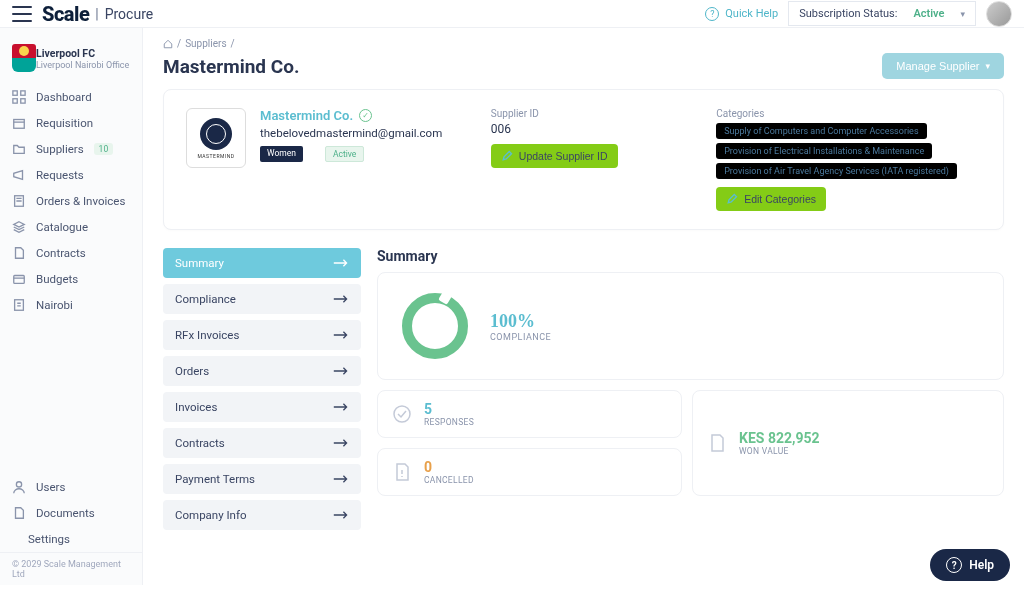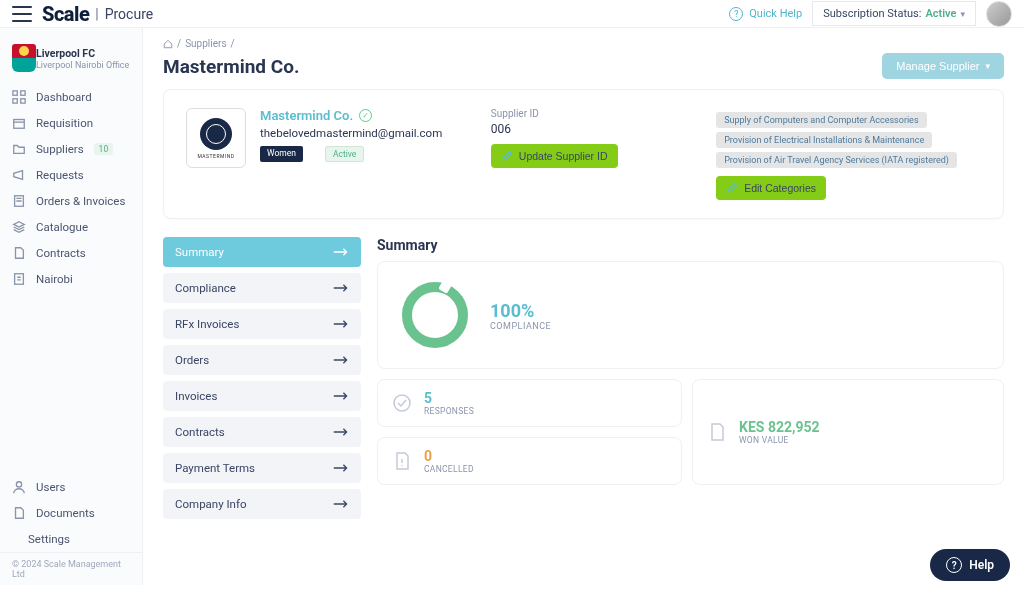--- a/index.html
+++ b/index.html
@@ -22,21 +22,21 @@
     border-bottom: 1px solid #eef0f4;
   }
   .hamburger { width: 20px; height: 16px; display:flex; flex-direction:column; justify-content:space-between; cursor:pointer; margin-right:10px;}
   .hamburger span { display:block; height:2px; background:#2a3550; border-radius:1px;}
   .logo-text { font-weight:800; font-size:20px; color:#0d1f3a; letter-spacing:-0.5px;}
   .logo-sep { color:#6b7690; margin:0 6px; font-size:14px;}
   .logo-sub { color:#3a4563; font-size:14px;}
   .topbar-spacer { flex:1; }
   .quick-start { display:flex; align-items:center; gap:6px; color:#4fb6c9; font-size:11px; margin-right:10px; cursor:pointer;}
   .qs-icon { width:14px; height:14px; border:1.5px solid #4fb6c9; border-radius:50%; display:flex; align-items:center; justify-content:center; font-size:9px;}
-  .sub-status { border:1px solid #e4e8ef; border-radius:0; padding:5px 10px; font-size:11px; display:flex; align-items:center; gap:4px; color:#3a4563; margin-right:10px; cursor:pointer;}
+  .sub-status { border:1px solid #e4e8ef; border-radius:0; padding:5px 10px; font-size:11px; display:flex; align-items:center; gap:16px; color:#3a4563; margin-right:10px; cursor:pointer;}
   .sub-status .active { color:#4db089; font-weight:600;}
   .sub-status .chev { font-size:9px; color:#8a94ab;}
   .avatar { width:26px; height:26px; border-radius:50%; background:linear-gradient(135deg,#ccc,#999); border:1px solid #ddd;}
 
   .main { display:flex; height:557px; }
 
   
   .sidebar {
     width: 143px;
     background:#fafbfc;
@@ -85,38 +85,38 @@
   .tags-row { display:flex; gap:22px; margin-top:6px;}
   .tag-dark { background:#1a2847; color:#fff; font-size:8.5px; padding:2px 7px; border-radius:2px;}
   .tag-green { background:#e8f5ed; color:#4db089; font-size:8.5px; padding:2px 7px; border-radius:2px; border:1px solid #cde8d9;}
   .ic-mid { flex:0.7;}
   .ic-label { font-size:10px; color:#8a94ab; margin-bottom:3px;}
   .ic-value { font-size:12px; color:#2a3550; margin-bottom:8px;}
   .update-btn { background:#84cc16; border:none; border-radius:4px; padding:6px 10px; font-size:10.5px; color:#3a4563; display:flex; align-items:center; gap:6px; cursor:pointer;}
   .update-btn svg { width:12px; height:12px; stroke:#5bbdd0; fill:none; stroke-width:1.8;}
   .ic-right { flex:1;}
   .cat-list { display:flex; flex-direction:column; gap:4px; margin-top:4px; margin-bottom:8px;}
-  .cat-item { background:#e5e5e5; color:#4c7a9e; font-size:9px; padding:3px 8px; border-radius:3px; width:fit-content;}
+  .cat-item { background:#000000; color:#4c7a9e; font-size:9px; padding:3px 8px; border-radius:3px; width:fit-content;}
 
   
   .lower { display:flex; gap:16px;}
   .tab-col { width:198px; display:flex; flex-direction:column; gap:6px;}
   .tab-item { background:#f2f4f7; border-radius:4px; padding:8px 12px; font-size:11.5px; color:#3a4563; display:flex; align-items:center; justify-content:space-between; cursor:pointer;}
   .tab-item.active { background:#6ecadd; color:#fff;}
   .tab-item .arrow { width:16px; height:10px; stroke:currentColor; fill:none; stroke-width:1.6;}
 
   .summary-col { flex:1;}
   .summary-title { font-size:14px; font-weight:700; color:#2a3550; margin-bottom:8px;}
   .compliance-card {
     background:#fff; border:1px solid #eef0f4; border-radius:8px;
     padding:20px 24px; display:flex; align-items:center; gap:22px; margin-bottom:10px;
   }
   .donut { width:66px; height:66px; border-radius:50%; border:10px solid #6ac38f; position:relative;}
   .donut::after{content:''; position:absolute; top:-10px; right:8px; width:10px; height:10px; background:#fff; border-radius:2px; transform:rotate(30deg);}
-  .comp-pct { font-size:18px; font-weight:700; color:#5bbdd0;}
+  .comp-pct { font-size:18px; font-weight:700; color:#5bbdd0;font-family:Liberation Serif, serif;}
   .comp-lbl { font-size:9px; color:#8a94ab; letter-spacing:0.5px;}
 
   .stat-row { display:flex; gap:10px;}
   .stat-card { flex:1; background:#fff; border:1px solid #eef0f4; border-radius:8px; padding:10px 14px; display:flex; align-items:center; gap:12px;}
   .stat-ico { width:20px; height:20px; stroke:#c4cad8; fill:none; stroke-width:1.5;}
   .stat-val { font-size:14px; font-weight:700;}
   .stat-val.blue { color:#5bbdd0;}
   .stat-val.green { color:#6ac38f;}
   .stat-val.orange { color:#e8a04a;}
   .stat-lbl { font-size:8.5px; color:#8a94ab; letter-spacing:0.3px;}
@@ -205,20 +205,27 @@
         <span>Catalogue</span>
       </li>
       <li class="sb-item">
         <svg class="sb-icon" viewBox="0 0 16 16">
             <path d="M4 2h6l3 3v9H4z"></path>
           </svg>
         <span>Contracts</span>
       </li>
       <li class="sb-item">
         <svg class="sb-icon" viewBox="0 0 16 16">
+            <rect x="2" y="4" width="12" height="9" rx="1"></rect>
+            <path d="M2 7h12"></path>
+          </svg>
+        <span>Budgets</span>
+      </li>
+      <li class="sb-item">
+        <svg class="sb-icon" viewBox="0 0 16 16">
             <rect x="3" y="2" width="10" height="12"></rect>
             <path d="M6 6h4M6 9h4"></path>
           </svg>
         <span>Nairobi</span>
       </li>
     </ul>
     <div class="sb-spacer"></div>
     <ul class="sb-list">
       <li class="sb-item">
         <svg class="sb-icon" viewBox="0 0 16 16">
@@ -230,21 +237,21 @@
       <li class="sb-item">
         <svg class="sb-icon" viewBox="0 0 16 16">
             <path d="M4 2h6l3 3v9H4z"></path>
           </svg>
         <span>Documents</span>
       </li>
       <li class="sb-item indent">
         <span>Settings</span>
       </li>
     </ul>
-    <div class="sb-footer">© 2024 Scale Management Ltd</div>
+    <div class="sb-footer">© 2029 Scale Management Ltd</div>
   </div>
 
   <div class="content">
     <div class="breadcrumb">
       <svg class="home-ico" viewBox="0 0 16 16">
           <path d="M2 8l6-6 6 6v6H2z"></path>
         </svg>
       <span>/</span>
       <span>Suppliers</span>
       <span>/</span>
@@ -280,20 +287,21 @@
         <div class="ic-label">Supplier ID</div>
         <div class="ic-value">006</div>
         <button class="update-btn">
           <svg viewBox="0 0 16 16">
               <path d="M3 13l1-4 7-7 3 3-7 7z"></path>
             </svg>
           <span>Update Supplier ID</span>
         </button>
       </div>
       <div class="ic-right">
+        <div class="ic-label">Categories</div>
         <div class="cat-list">
           <span class="cat-item">Supply of Computers and Computer Accessories</span>
           <span class="cat-item">Provision of Electrical Installations &amp; Maintenance</span>
           <span class="cat-item">Provision of Air Travel Agency Services (IATA registered)</span>
         </div>
         <button class="update-btn">
           <svg viewBox="0 0 16 16">
               <path d="M3 13l1-4 7-7 3 3-7 7z"></path>
             </svg>
           <span>Edit Categories</span>

